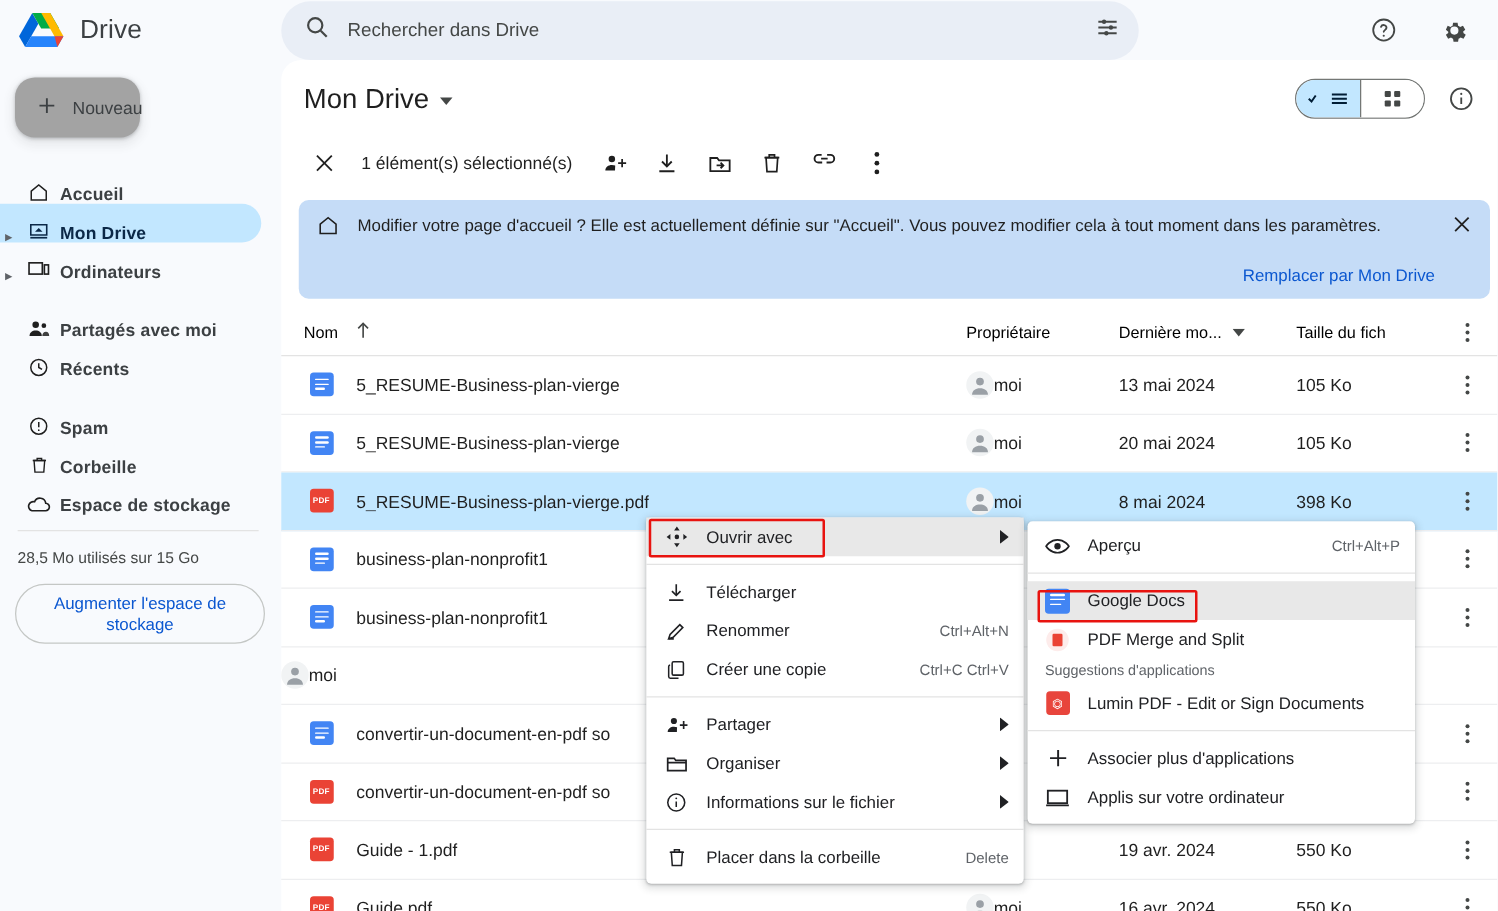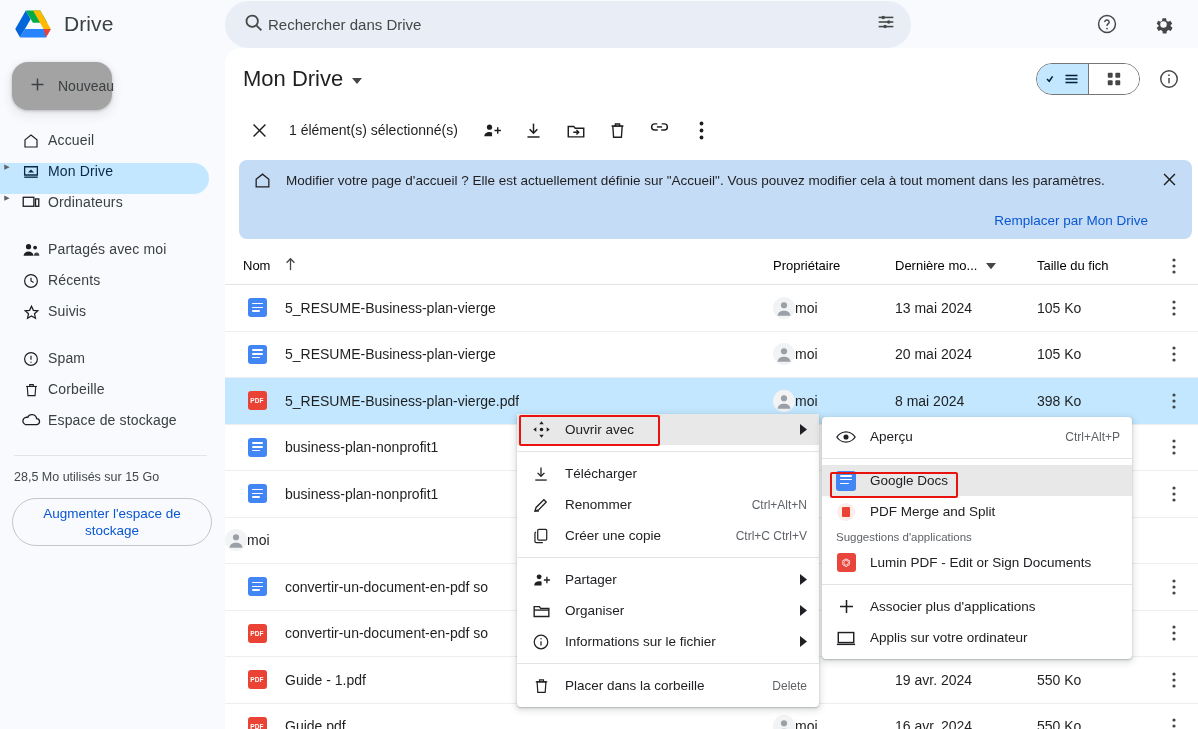--- a/index.html
+++ b/index.html
@@ -22,21 +22,21 @@
   .brand {
     width: 225px; height: 48px; display: flex; align-items: center;
     padding-left: 14px; gap: 12px;
   }
   .brand-name { font-size: 21px; color: #3c4043; letter-spacing: .1px; }
   .drive-logo { width: 38px; height: 34px; flex: none; }
 
   .searchwrap { width: 686px; height: 48px; display: flex; align-items: center; }
   .searchbox {
     width: 686px; height: 47px; background: #e9eef6; border-radius: 28px;
-    display: flex; align-items: center; padding: 0 14px 0 18px; gap: 4px;
+    display: flex; align-items: center; padding: 0 14px 0 18px; gap: 14px;
     cursor: text;
   }
   .searchbox .ph { flex: 1; font-size: 15px; color: #444746; }
   .topright { flex: 1; display: flex; align-items: center; justify-content: flex-end; gap: 22px; padding-right: 18px; }
   .iconbtn {
     width: 34px; height: 34px; border-radius: 50%;
     display: flex; align-items: center; justify-content: center; cursor: pointer;
   }
 
   
@@ -46,23 +46,23 @@
   }
   .newbtn {
     margin: 0 0 22px 12px; width: 100px; height: 48px;
     background: #a3a3a3; border-radius: 16px;
     box-shadow: 0 1px 3px rgba(60,64,67,.3), 0 4px 8px 3px rgba(60,64,67,.08);
     display: flex; align-items: center; gap: 11px; padding-left: 16px;
     cursor: pointer; font-size: 14px; color: #3c4043;
   }
   .nav { padding-right: 16px; }
   .navitem {
-    height: 31px; display: flex; align-items: flex-start;
+    height: 31px; display: flex; align-items: flex-end;
     border-radius: 0 16px 16px 0; cursor: pointer;
-    font-size: 14px; color: #3c4043; padding-left: 0;
+    font-size: 14px; color: #3c4043; padding-left: 0; font-weight: bold;
   }
   .navitem.active { background: #c2e7ff; color: #001d35; }
   .navitem.active .nlabel { color: #0b2847; }
   .caret { width: 14px; display: flex; align-items: center; justify-content: center; flex: none; font-size: 7px; color: #5f6368; }
   .nicon { width: 34px; display: flex; align-items: center; justify-content: center; flex: none; }
   .nlabel { font-size: 14px; letter-spacing: .15px; }
   .nav-gap { height: 16px; }
   .divider-s { height: 1px; background: #e3e3e3; margin: 12px 18px 0 14px; border-radius: 2px; }
   .storage-text { font-size: 12.5px; color: #444746; padding: 14px 0 0 14px; }
   .upgradebtn {
@@ -320,29 +320,20 @@
         <span class="caret"></span>
         <span class="nicon">
           <svg width="18" height="18" viewBox="0 0 24 24" fill="none" stroke="#1f1f1f" stroke-width="1.6">
               <circle cx="12" cy="12" r="8.5"></circle>
               <path d="M12 7.5V12l3.5 2"></path>
             </svg>
         </span>
         <span class="nlabel">Récents</span>
       </div>
 
-      <div class="navitem">
-        <span class="caret"></span>
-        <span class="nicon">
-          <svg width="19" height="19" viewBox="0 0 24 24" fill="none" stroke="#1f1f1f" stroke-width="1.6">
-              <path d="M12 4.2l2.4 5.1 5.6.6-4.2 3.8 1.2 5.5L12 16.4l-5 2.8 1.2-5.5L4 9.9l5.6-.6z"></path>
-            </svg>
-        </span>
-        <span class="nlabel">Suivis</span>
-      </div>
 
       <div class="nav-gap"></div>
 
       <div class="navitem">
         <span class="caret"></span>
         <span class="nicon">
           <svg width="18" height="18" viewBox="0 0 24 24" fill="none" stroke="#1f1f1f" stroke-width="1.6">
               <circle cx="12" cy="12" r="8.5"></circle>
               <line x1="12" y1="7.5" x2="12" y2="13"></line>
               <circle cx="12" cy="16.2" r=".9" fill="#1f1f1f" stroke="none"></circle>

